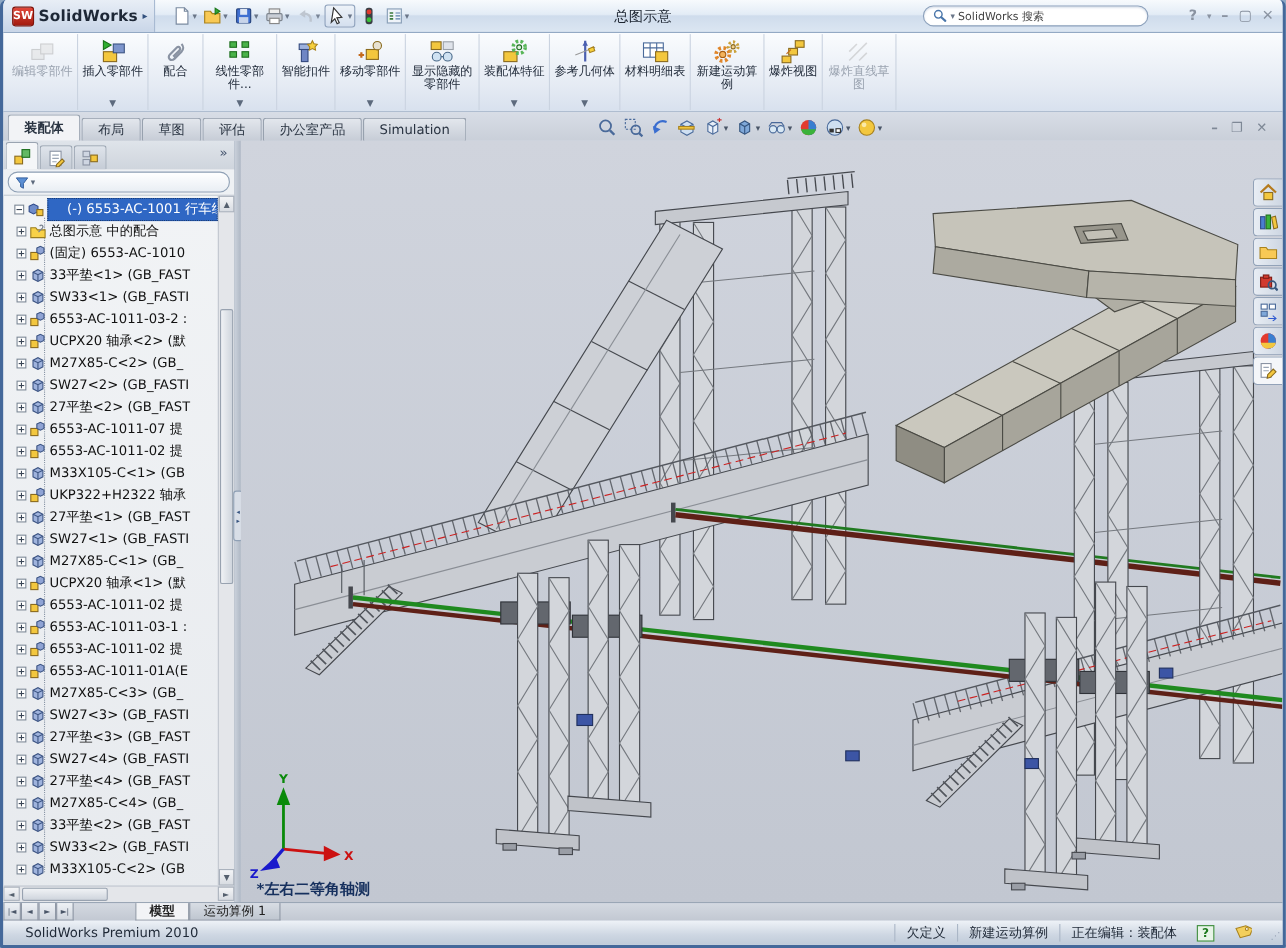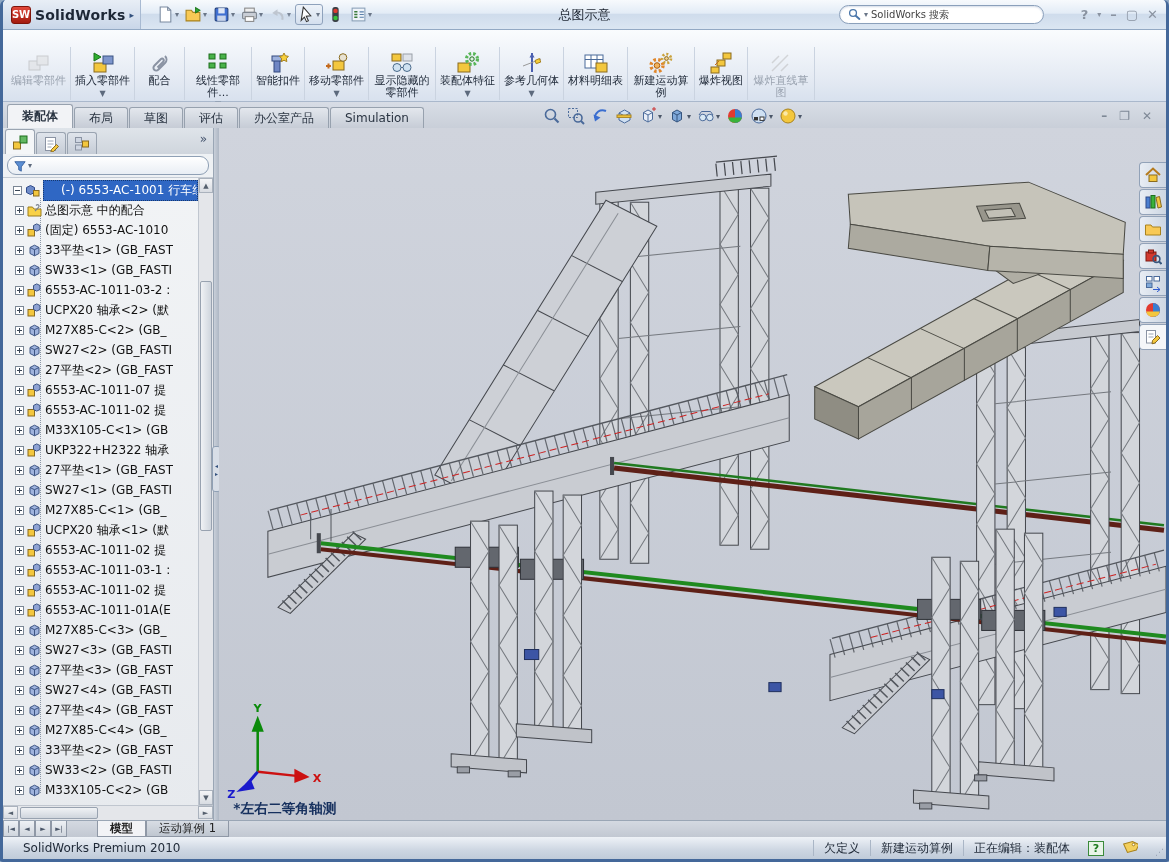--- a/index.html
+++ b/index.html
@@ -31,21 +31,21 @@
   .search-box .dd { font-size:8px; color:#6a7688; }
   .search-text { font-size:10px; color:#444; white-space:nowrap; }
   .win-ctrls { position:absolute; right:8px; display:flex; align-items:center; gap:9px; color:#7d8阿695; }
   .win-ctrls .wbtn { color:#8a93a1; font-size:13px; font-weight:bold; line-height:1; }
   .win-ctrls .dd { font-size:8px; color:#8a93a1; }
 
   
   .ribbon { height:72px; flex:0 0 72px; background:linear-gradient(#fafcfe,#e4eaf3 70%,#d8e1ee);
     border-bottom:1px solid #aab8cc; display:flex; align-items:stretch; padding:1px 2px 1px 4px; }
   .rbtn { min-width:50px; padding:2px 4px 1px; display:flex; flex-direction:column; align-items:center; justify-content:flex-start;
-    border-right:1px solid #cad3e0; position:relative;margin-top:16px; }
+    border-right:1px solid #cad3e0; position:relative; }
   .rbtn .ric { width:28px; height:25px; flex:0 0 25px; display:flex; align-items:center; justify-content:center; margin-top:1px;}
   .rbtn .ric svg { width:26px; height:24px; }
   .rbtn .rlb { font-size:11px; line-height:1.12; text-align:center; color:#21底2b3a; max-width:58px; color:#212b3a;}
   .rbtn .rdd { font-size:8px; color:#5d6a7d; margin-top:auto; padding-bottom:1px;}
   .rbtn.disabled .rlb { color:#9aa3b0; }
   .rbtn.disabled svg { opacity:.45; filter:grayscale(1); }
   .rbtn.active { background:linear-gradient(#e9f1fb,#c8dbf2); border:1px solid #7fa0c8; border-radius:3px; }
 
   
   .tabrow { height:26px; flex:0 0 26px; background:linear-gradient(#d8dde6,#c9cfd9);
@@ -952,21 +952,21 @@
     </div>
   </div>
 
   <div class="bottomtabs">
     <div class="bt-nav">
       <div>|◄</div>
       <div>◄</div>
       <div>►</div>
       <div>►|</div>
     </div>
-    <div id="btabs" style="display:flex;margin-left:30px;">
+    <div id="btabs" style="display:flex;margin-left:56px;">
         <div class="btab active">模型</div>
         <div class="btab">运动算例 1</div>
       </div>
   </div>
 
   <div class="statusbar">
     <span>SolidWorks Premium 2010</span>
     <div class="status-right" id="status-right">
       <div class="status-seg">欠定义</div>
         <div class="status-seg">新建运动算例</div>

